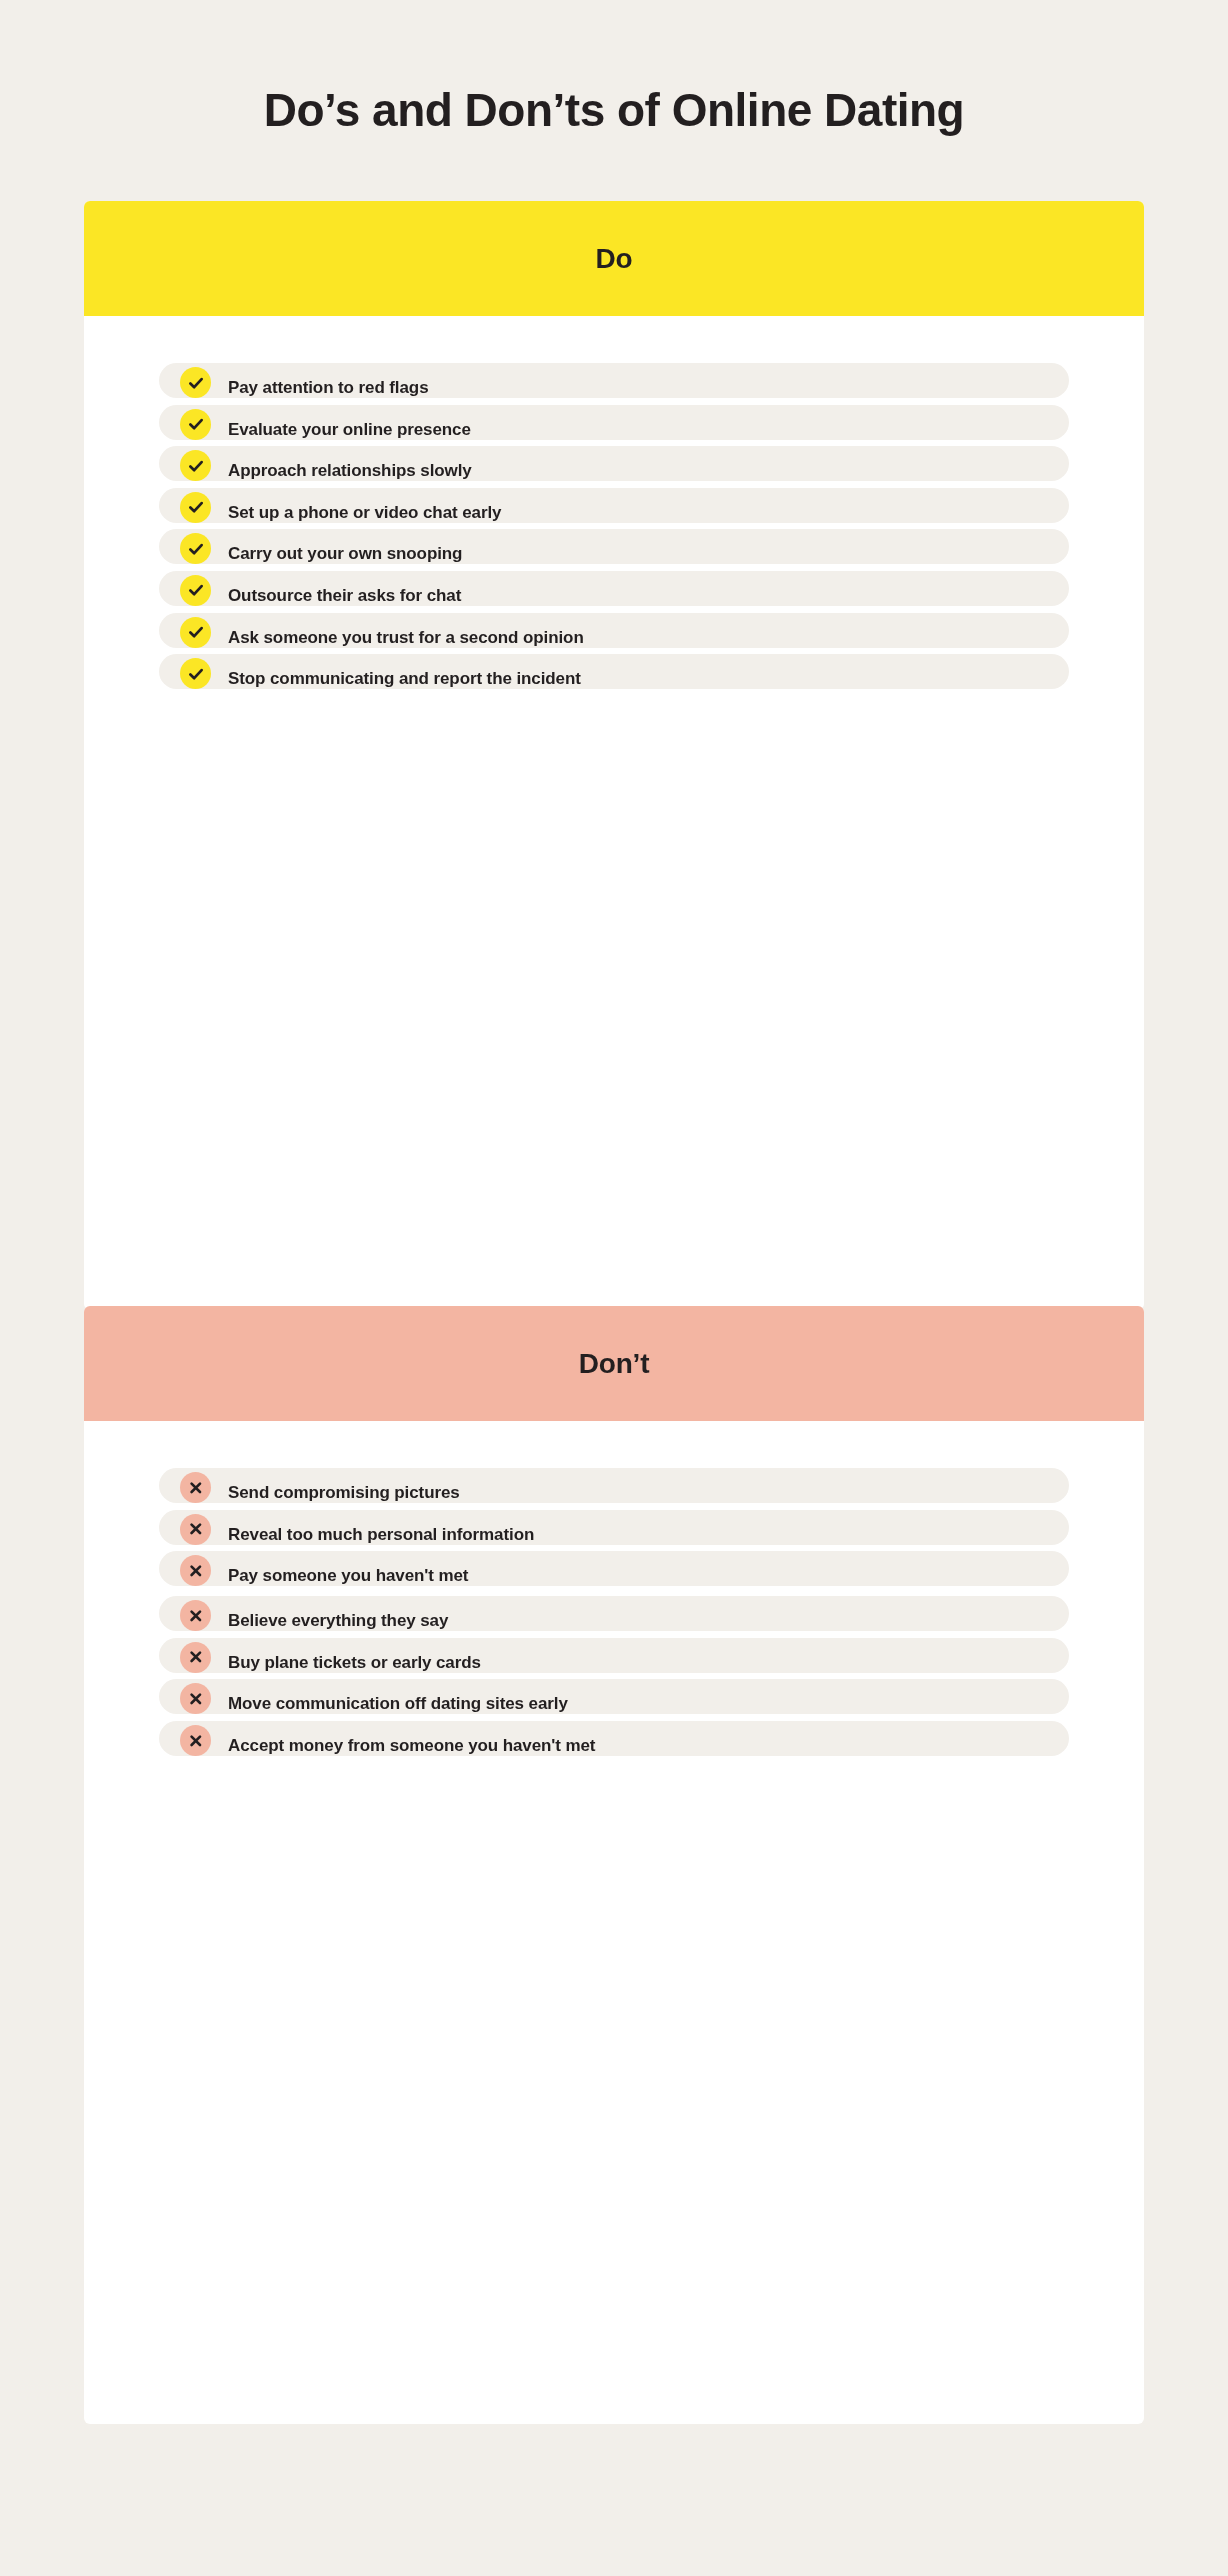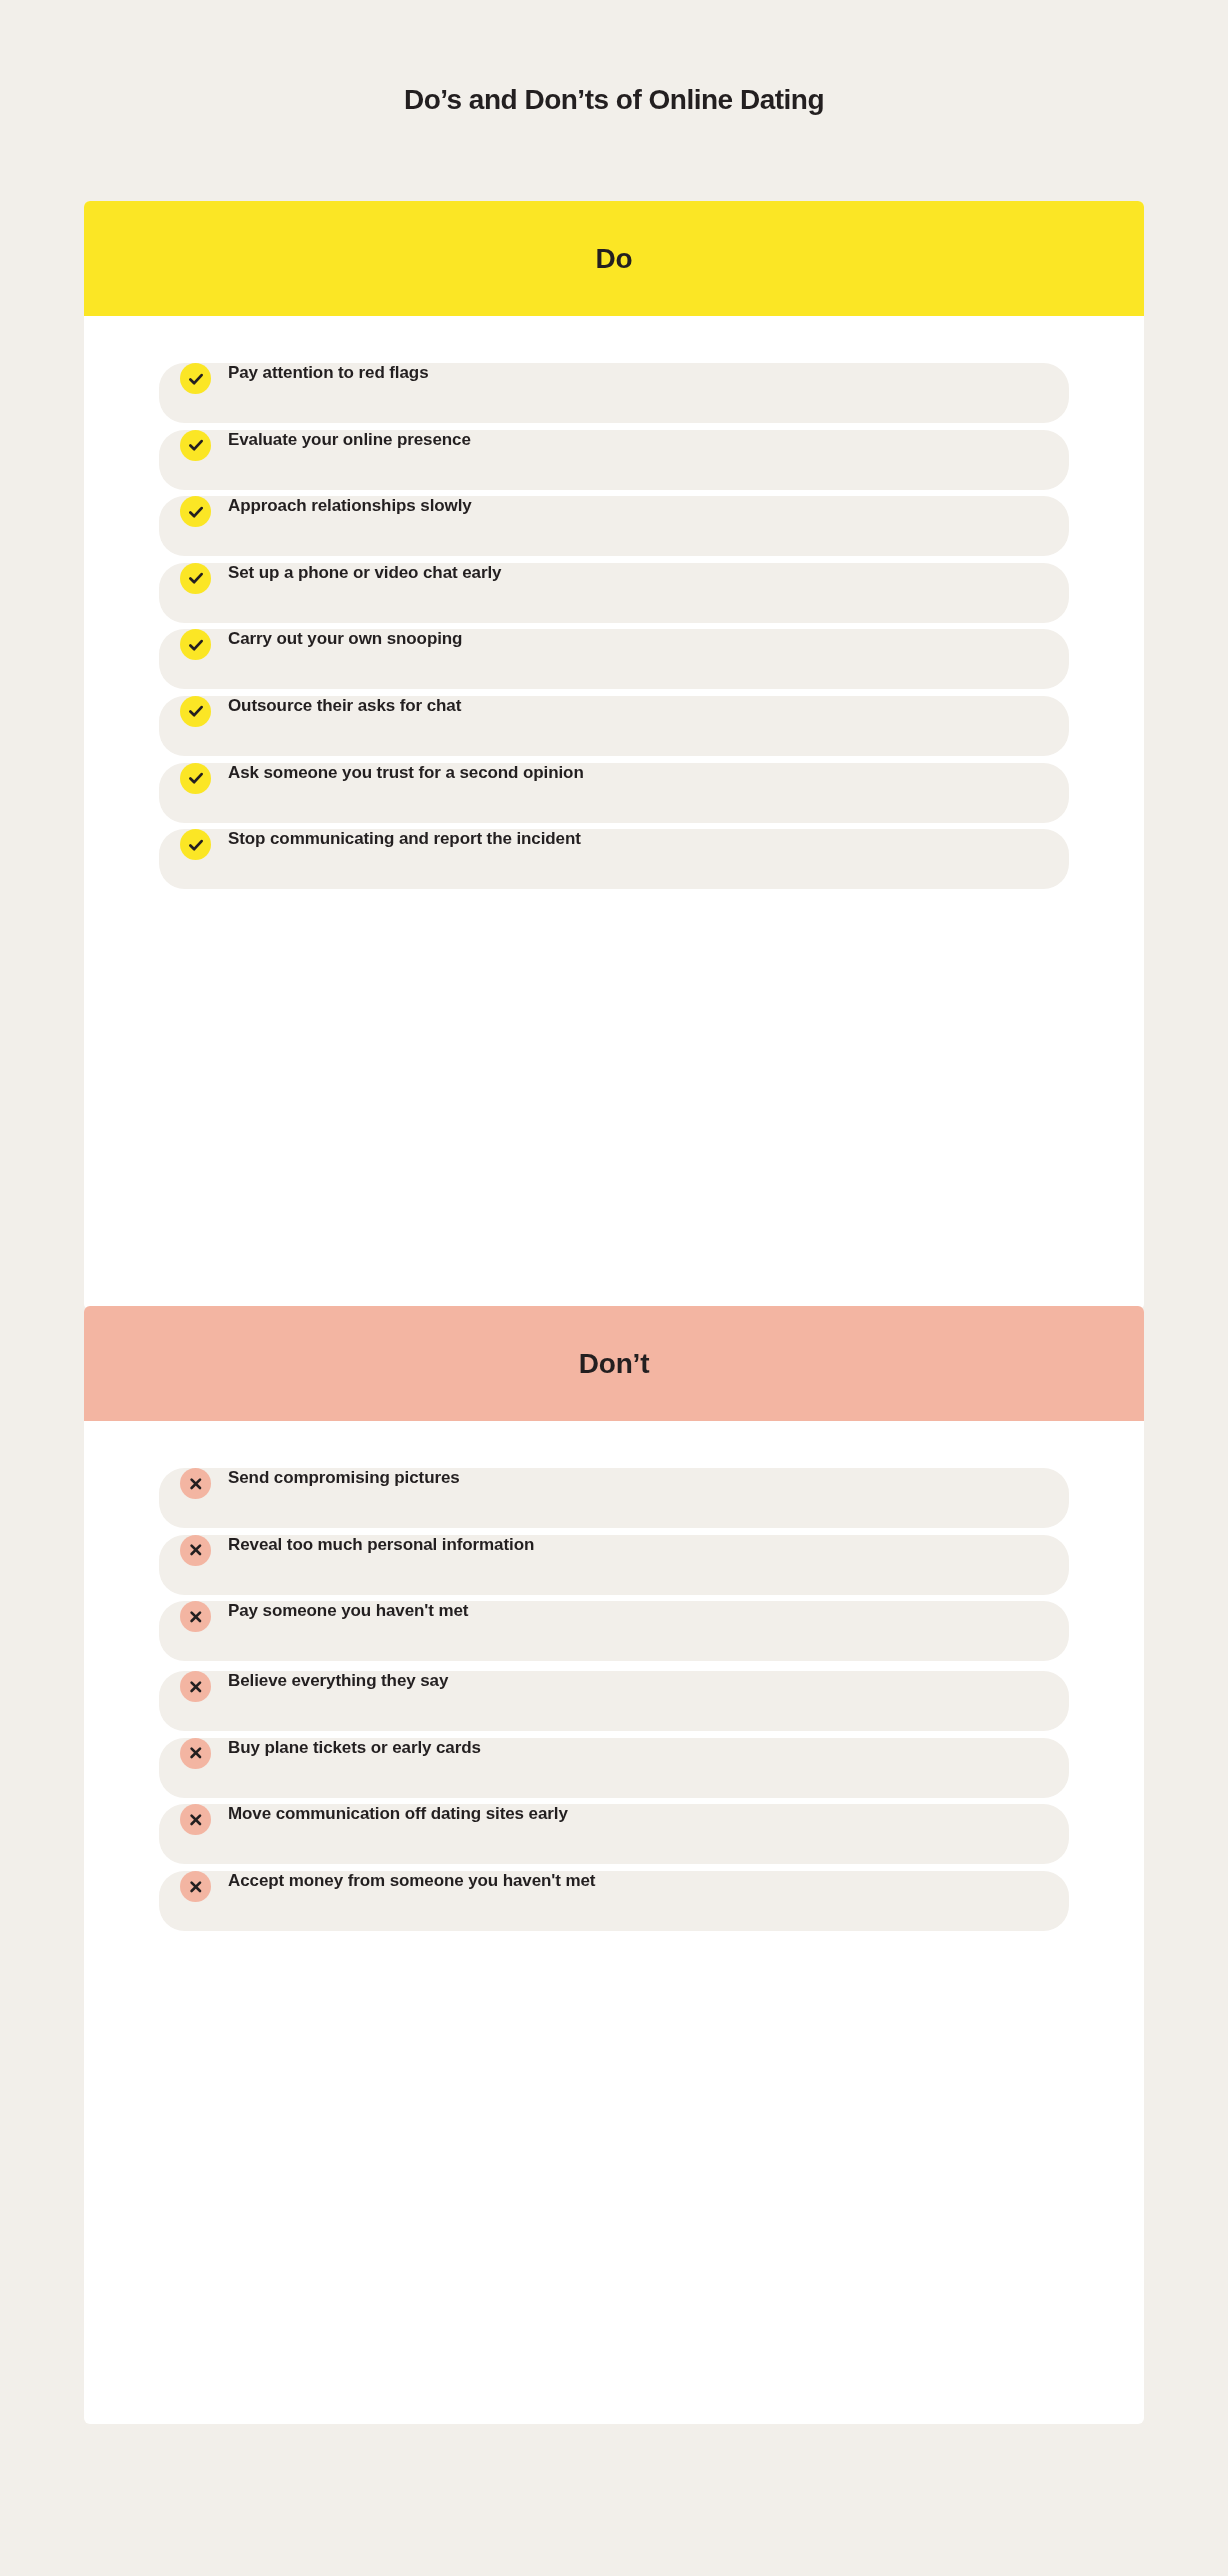--- a/index.html
+++ b/index.html
@@ -21,21 +21,21 @@
     height: 2576px;
   }
 
   
   .page-title {
     position: absolute;
     top: 85px;
     left: 0;
     width: 1228px;
     text-align: center;
-    font-size: 28px;
+    font-size: 46px;
     font-weight: bold;
     letter-spacing: -0.5px;
     color: #231F20;
     line-height: 1.1;
   }
 
   
   .card {
     position: absolute;
     left: 84px;
@@ -60,22 +60,22 @@
   .header-do   { background: #FBE625; }
   .header-dont { background: #F3B5A2; }
 
   .card-body {
     padding: 47px 75px 0 75px;
   }
 
   
   .row {
     display: flex;
-    align-items: flex-start;
-    height: 60px;
+    align-items: flex-end;
+    height: 35px;
     background: #F2EFEA;
     border-radius: 25.4px;
     padding: 0 21px;
     margin-bottom: 3.3px;
     box-sizing: border-box;
   }
   .row-spacer { height: 3.3px; }
 
   .row-icon {
     flex: 0 0 auto;

